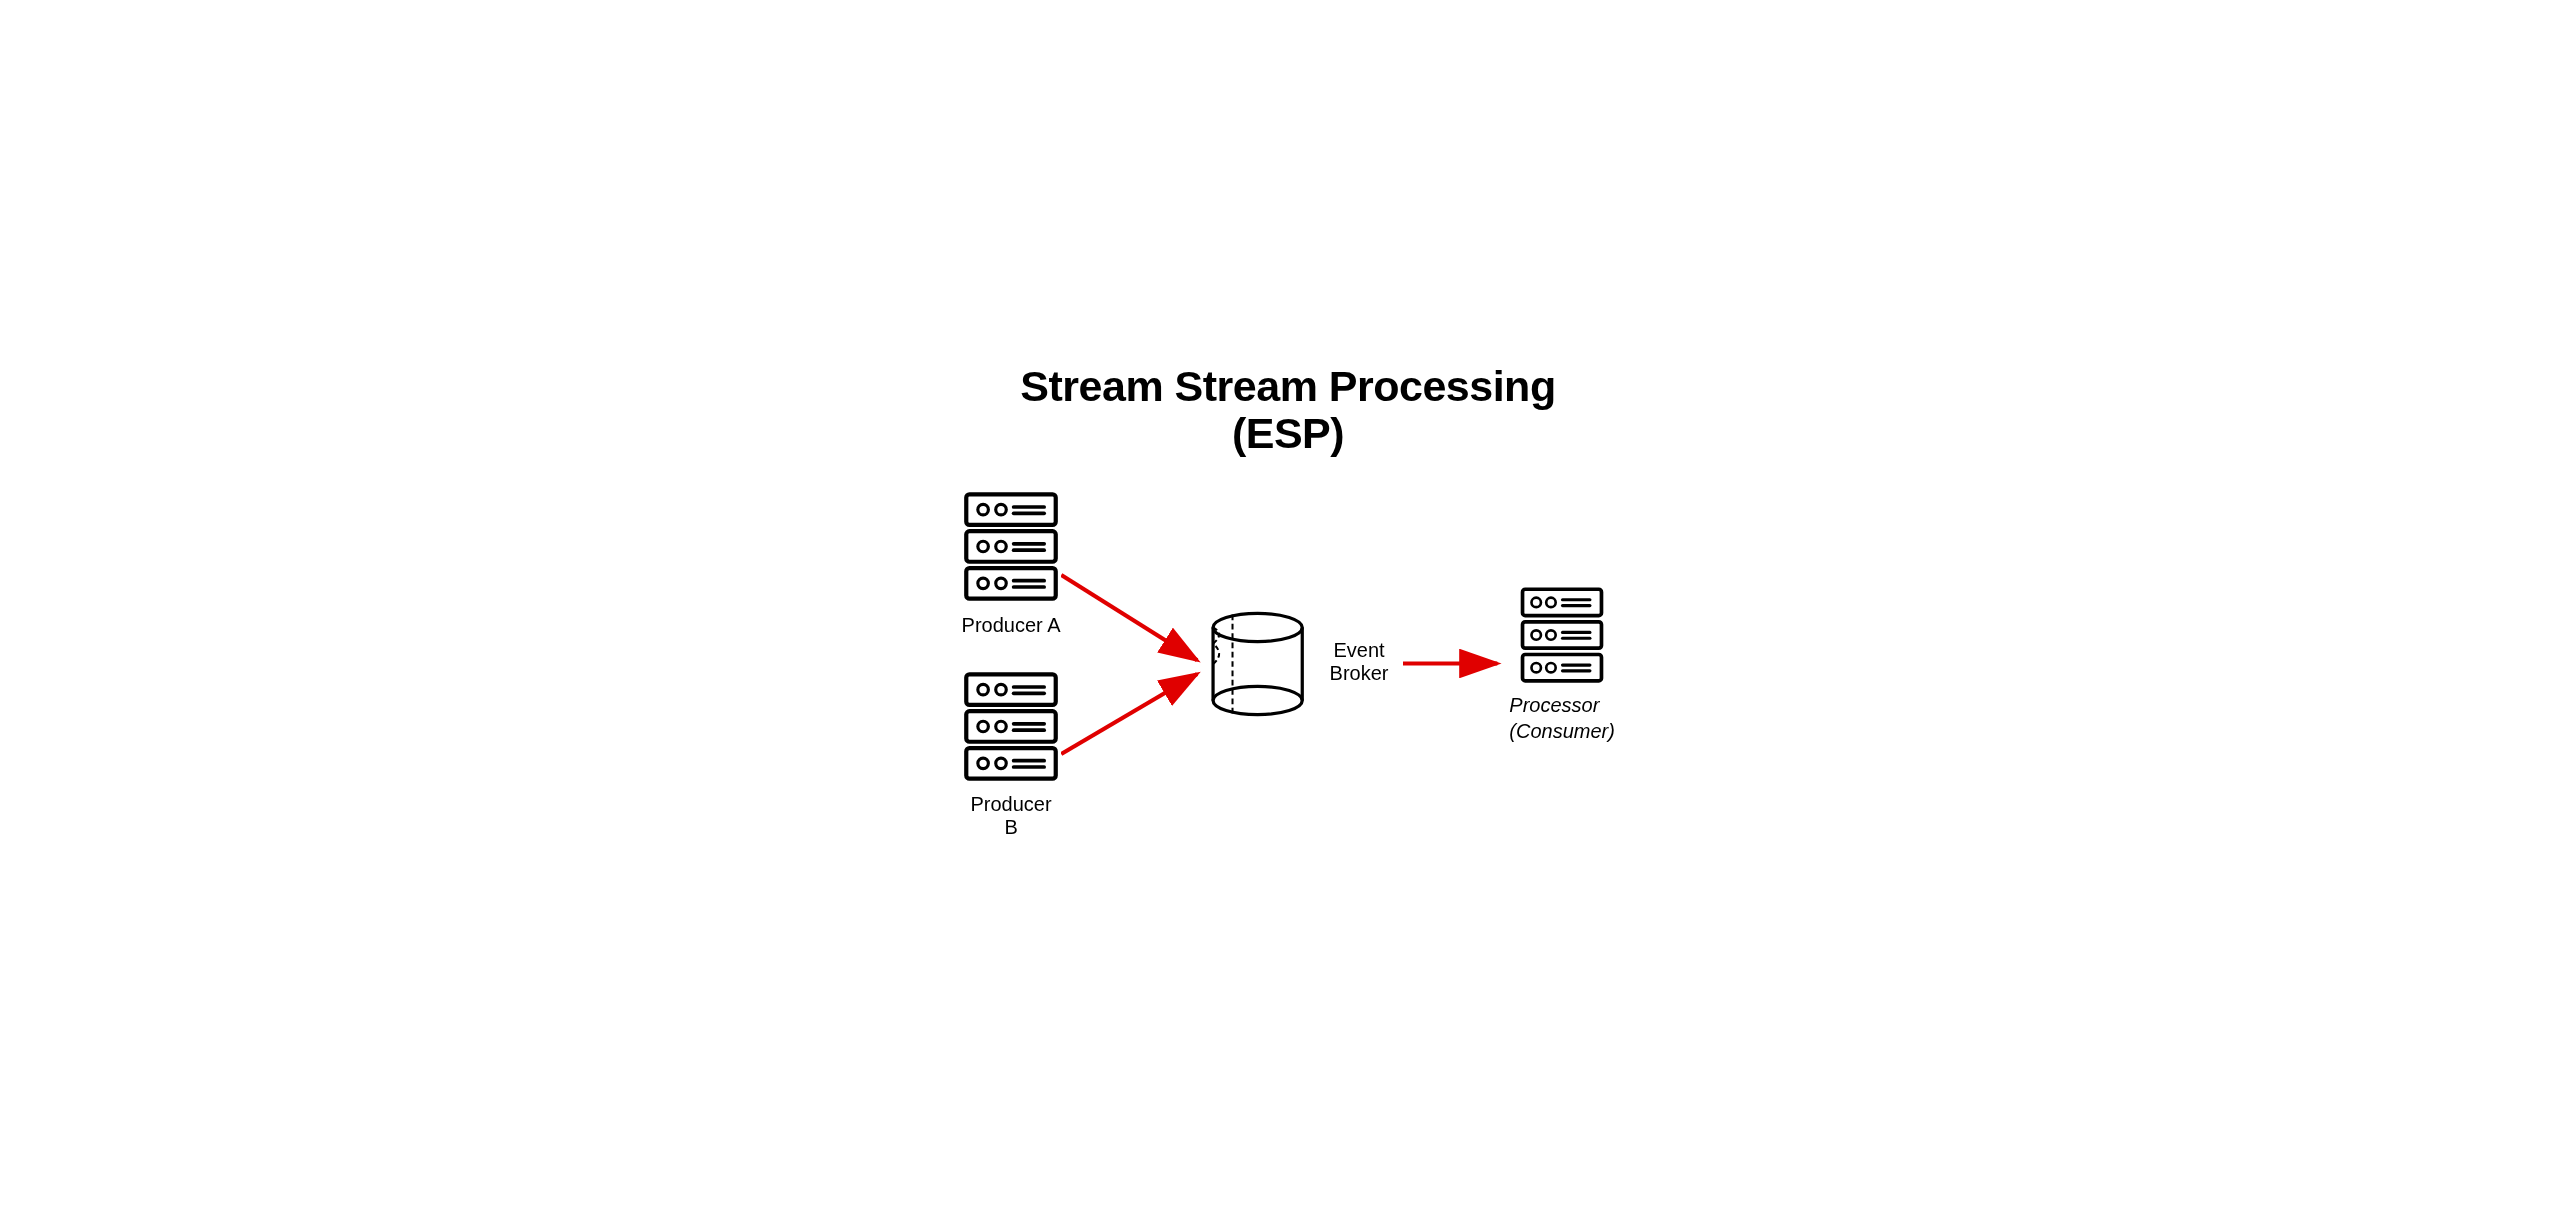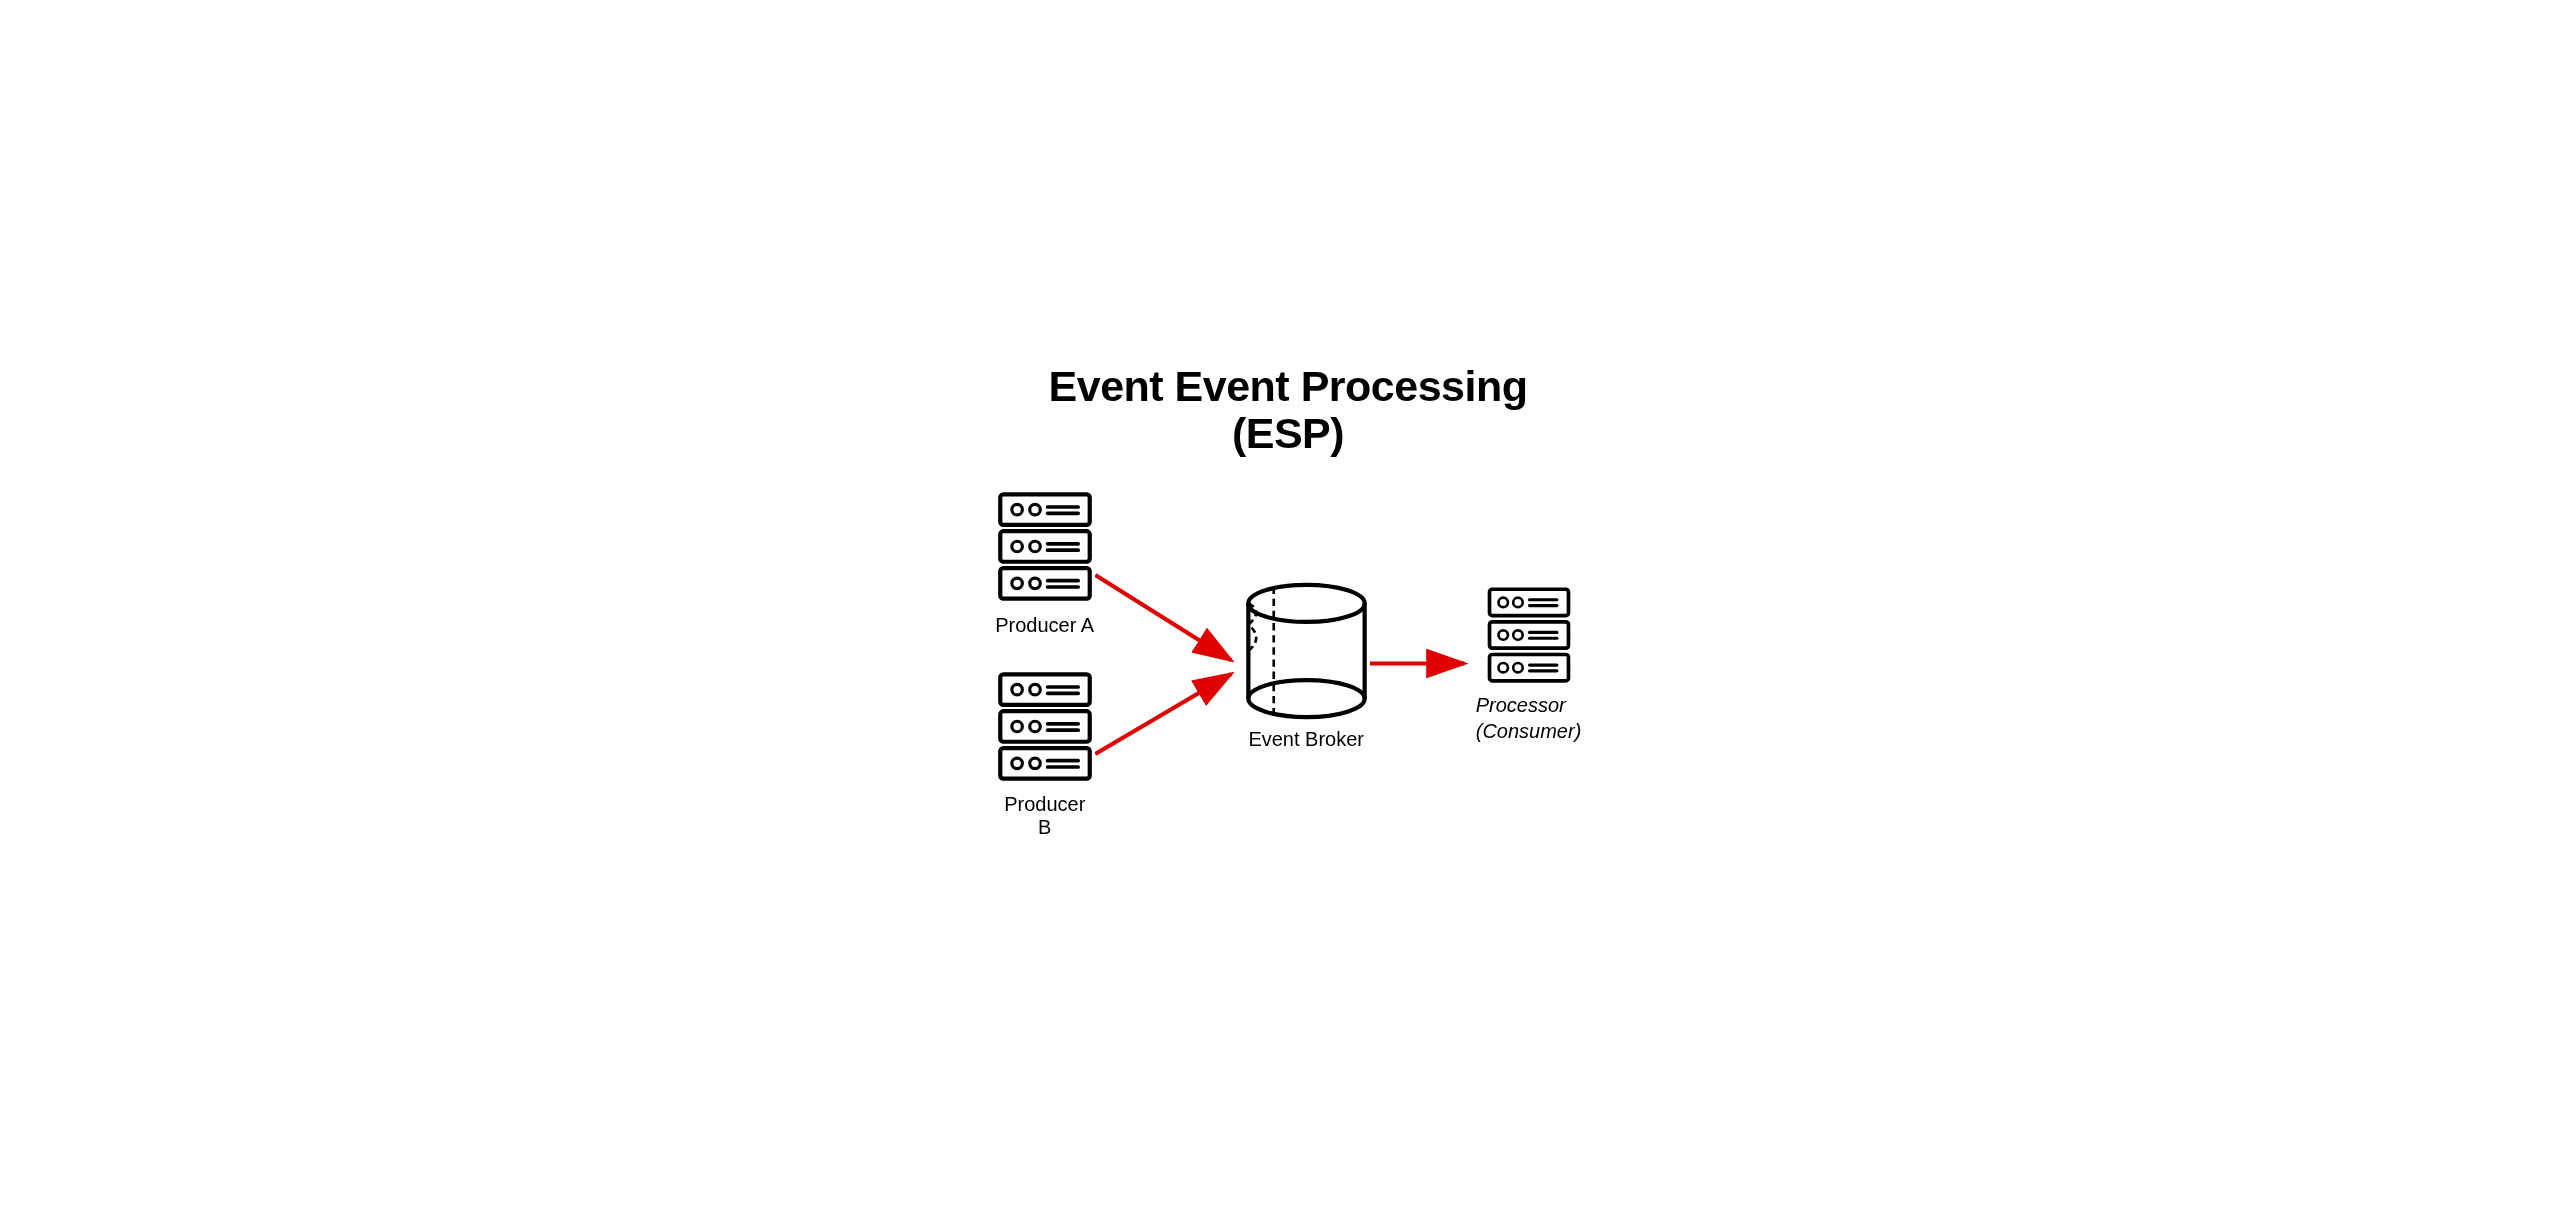--- a/index.html
+++ b/index.html
@@ -62,30 +62,30 @@
       text-align: center;
     }
 
     
     .server-icon svg {
       display: block;
     }
 
     .broker-component {
       display: flex;
-      flex-direction: column;
+      flex-direction: row;
       align-items: center;
       gap: 8.4px;
     }
   </style>
 </head>
 <body>
 
 <div class="page-container">
-  <h1 class="page-title">Event Event Processing (ESP)</h1>
+  <h1 class="page-title">Stream Stream Processing (ESP)</h1>
 
   <div class="diagram">
 
     <div class="producers-column">
 
       <div class="component">
         <div class="server-icon">
           <svg width="100" height="116" viewBox="0 0 190 220" fill="none" xmlns="http://www.w3.org/2000/svg">
 
             <rect x="10" y="10" width="170" height="58" rx="6" ry="6" stroke="#000" stroke-width="8" fill="white"></rect>

